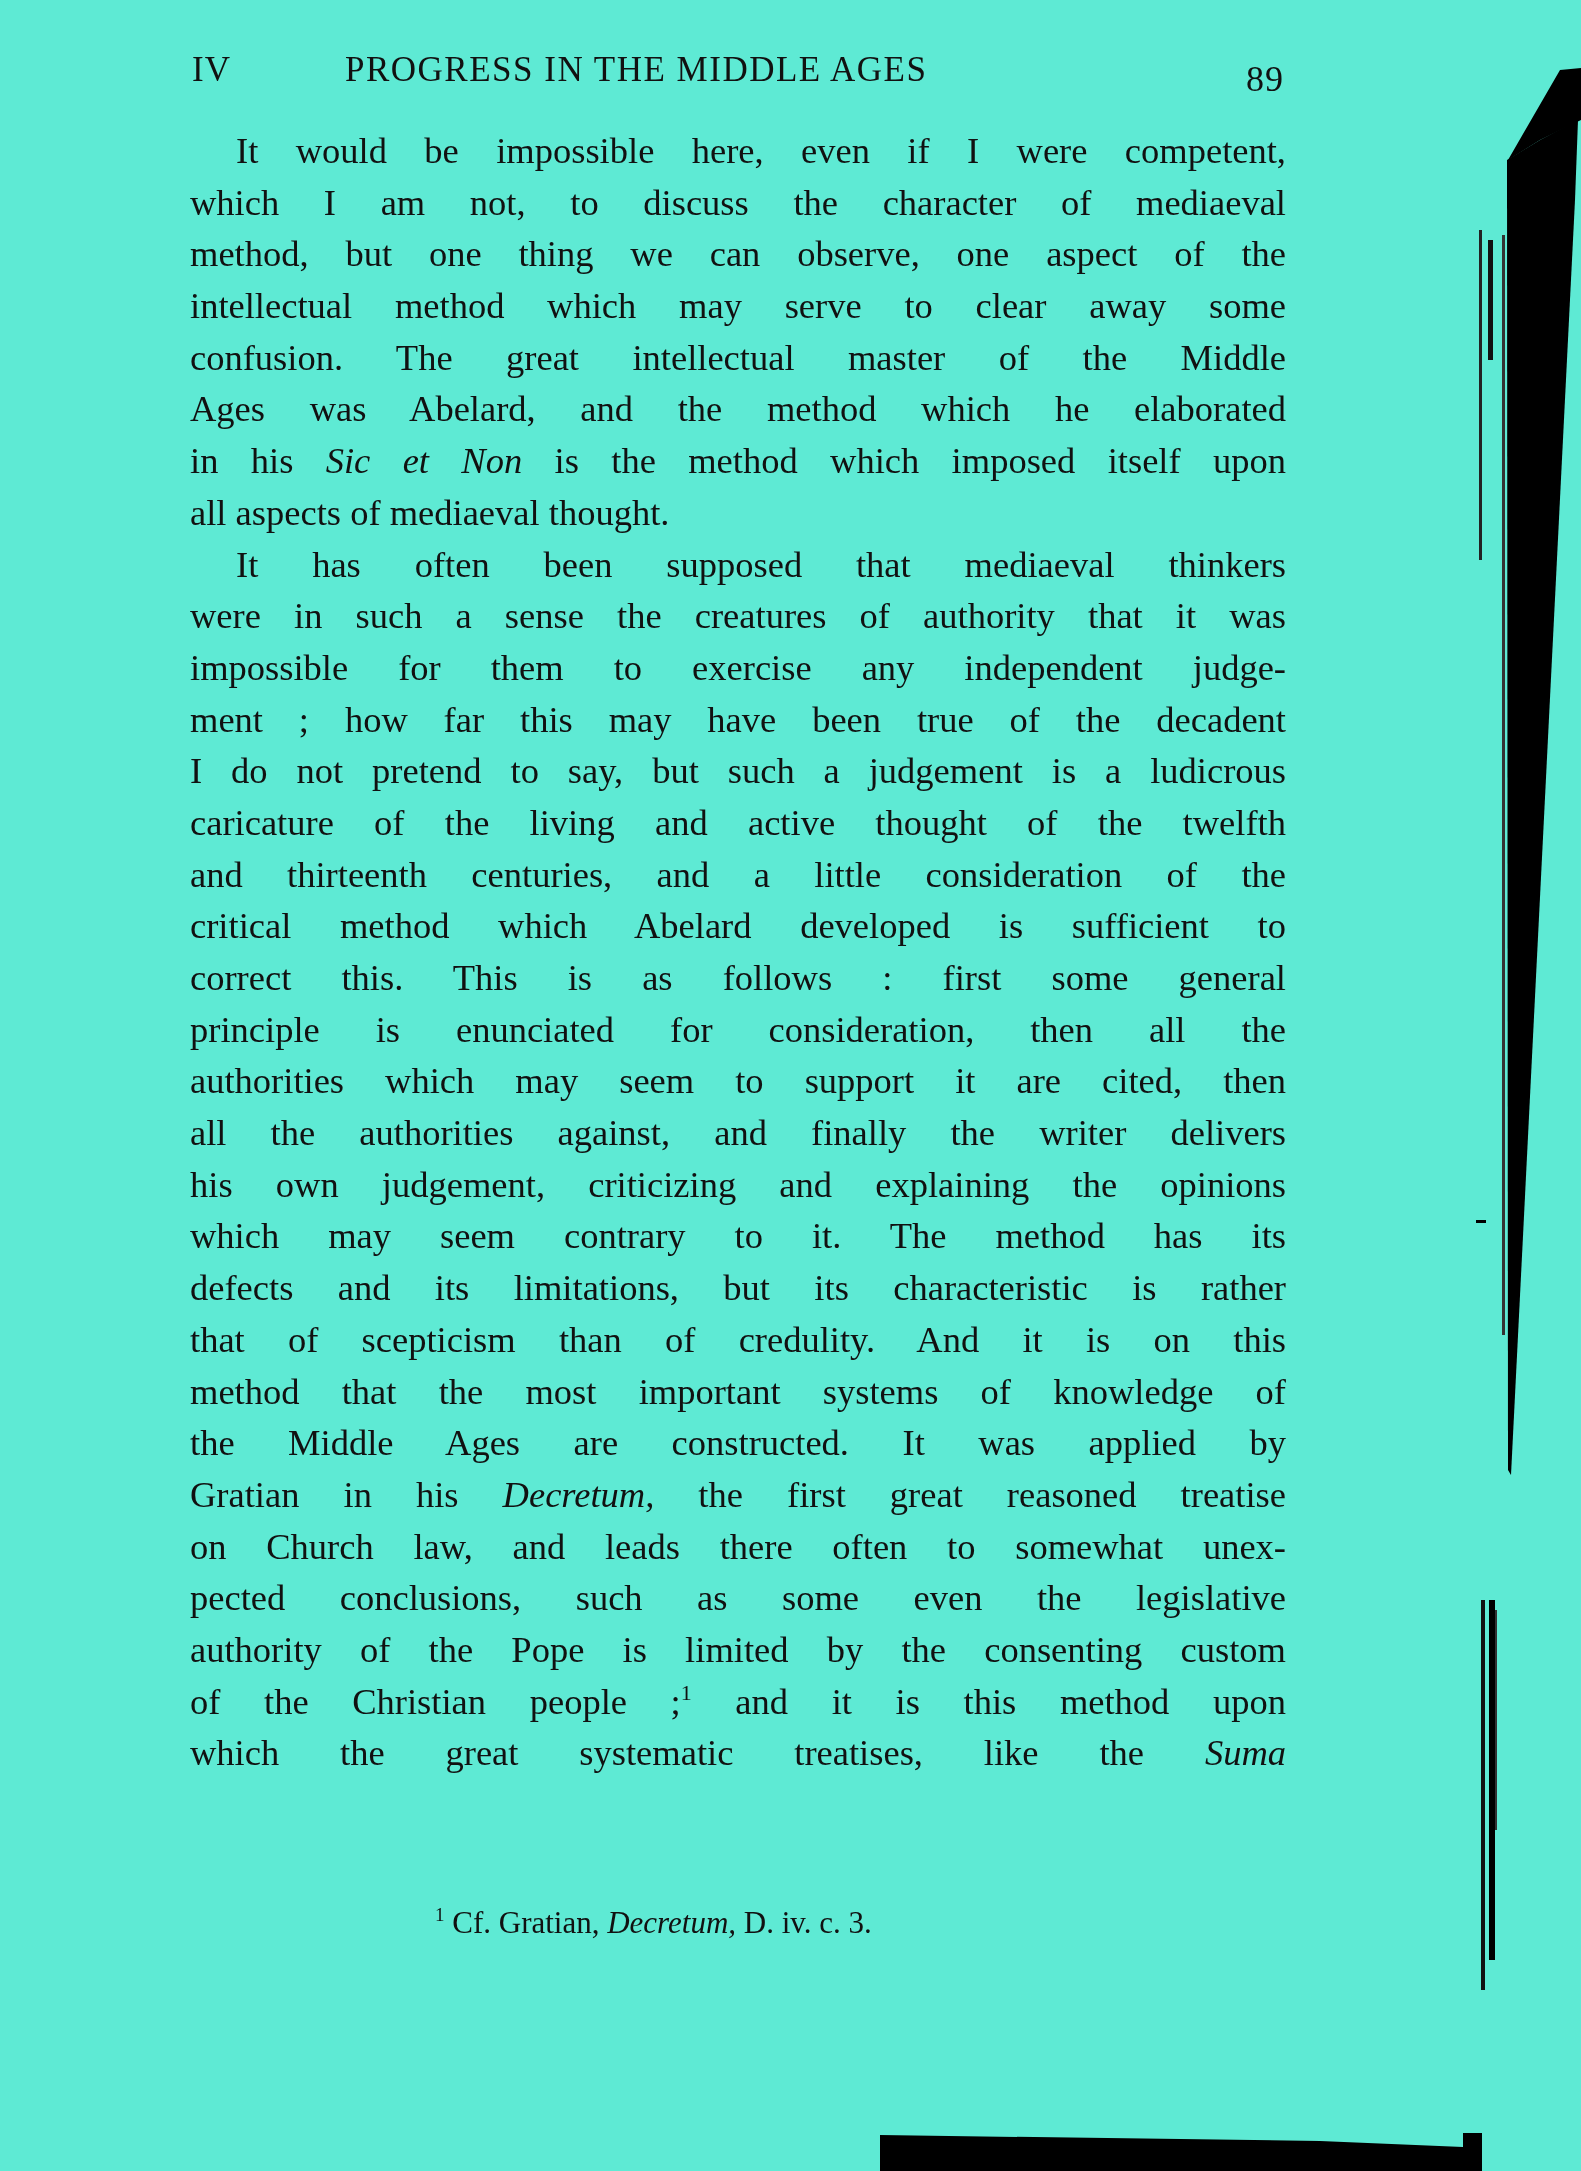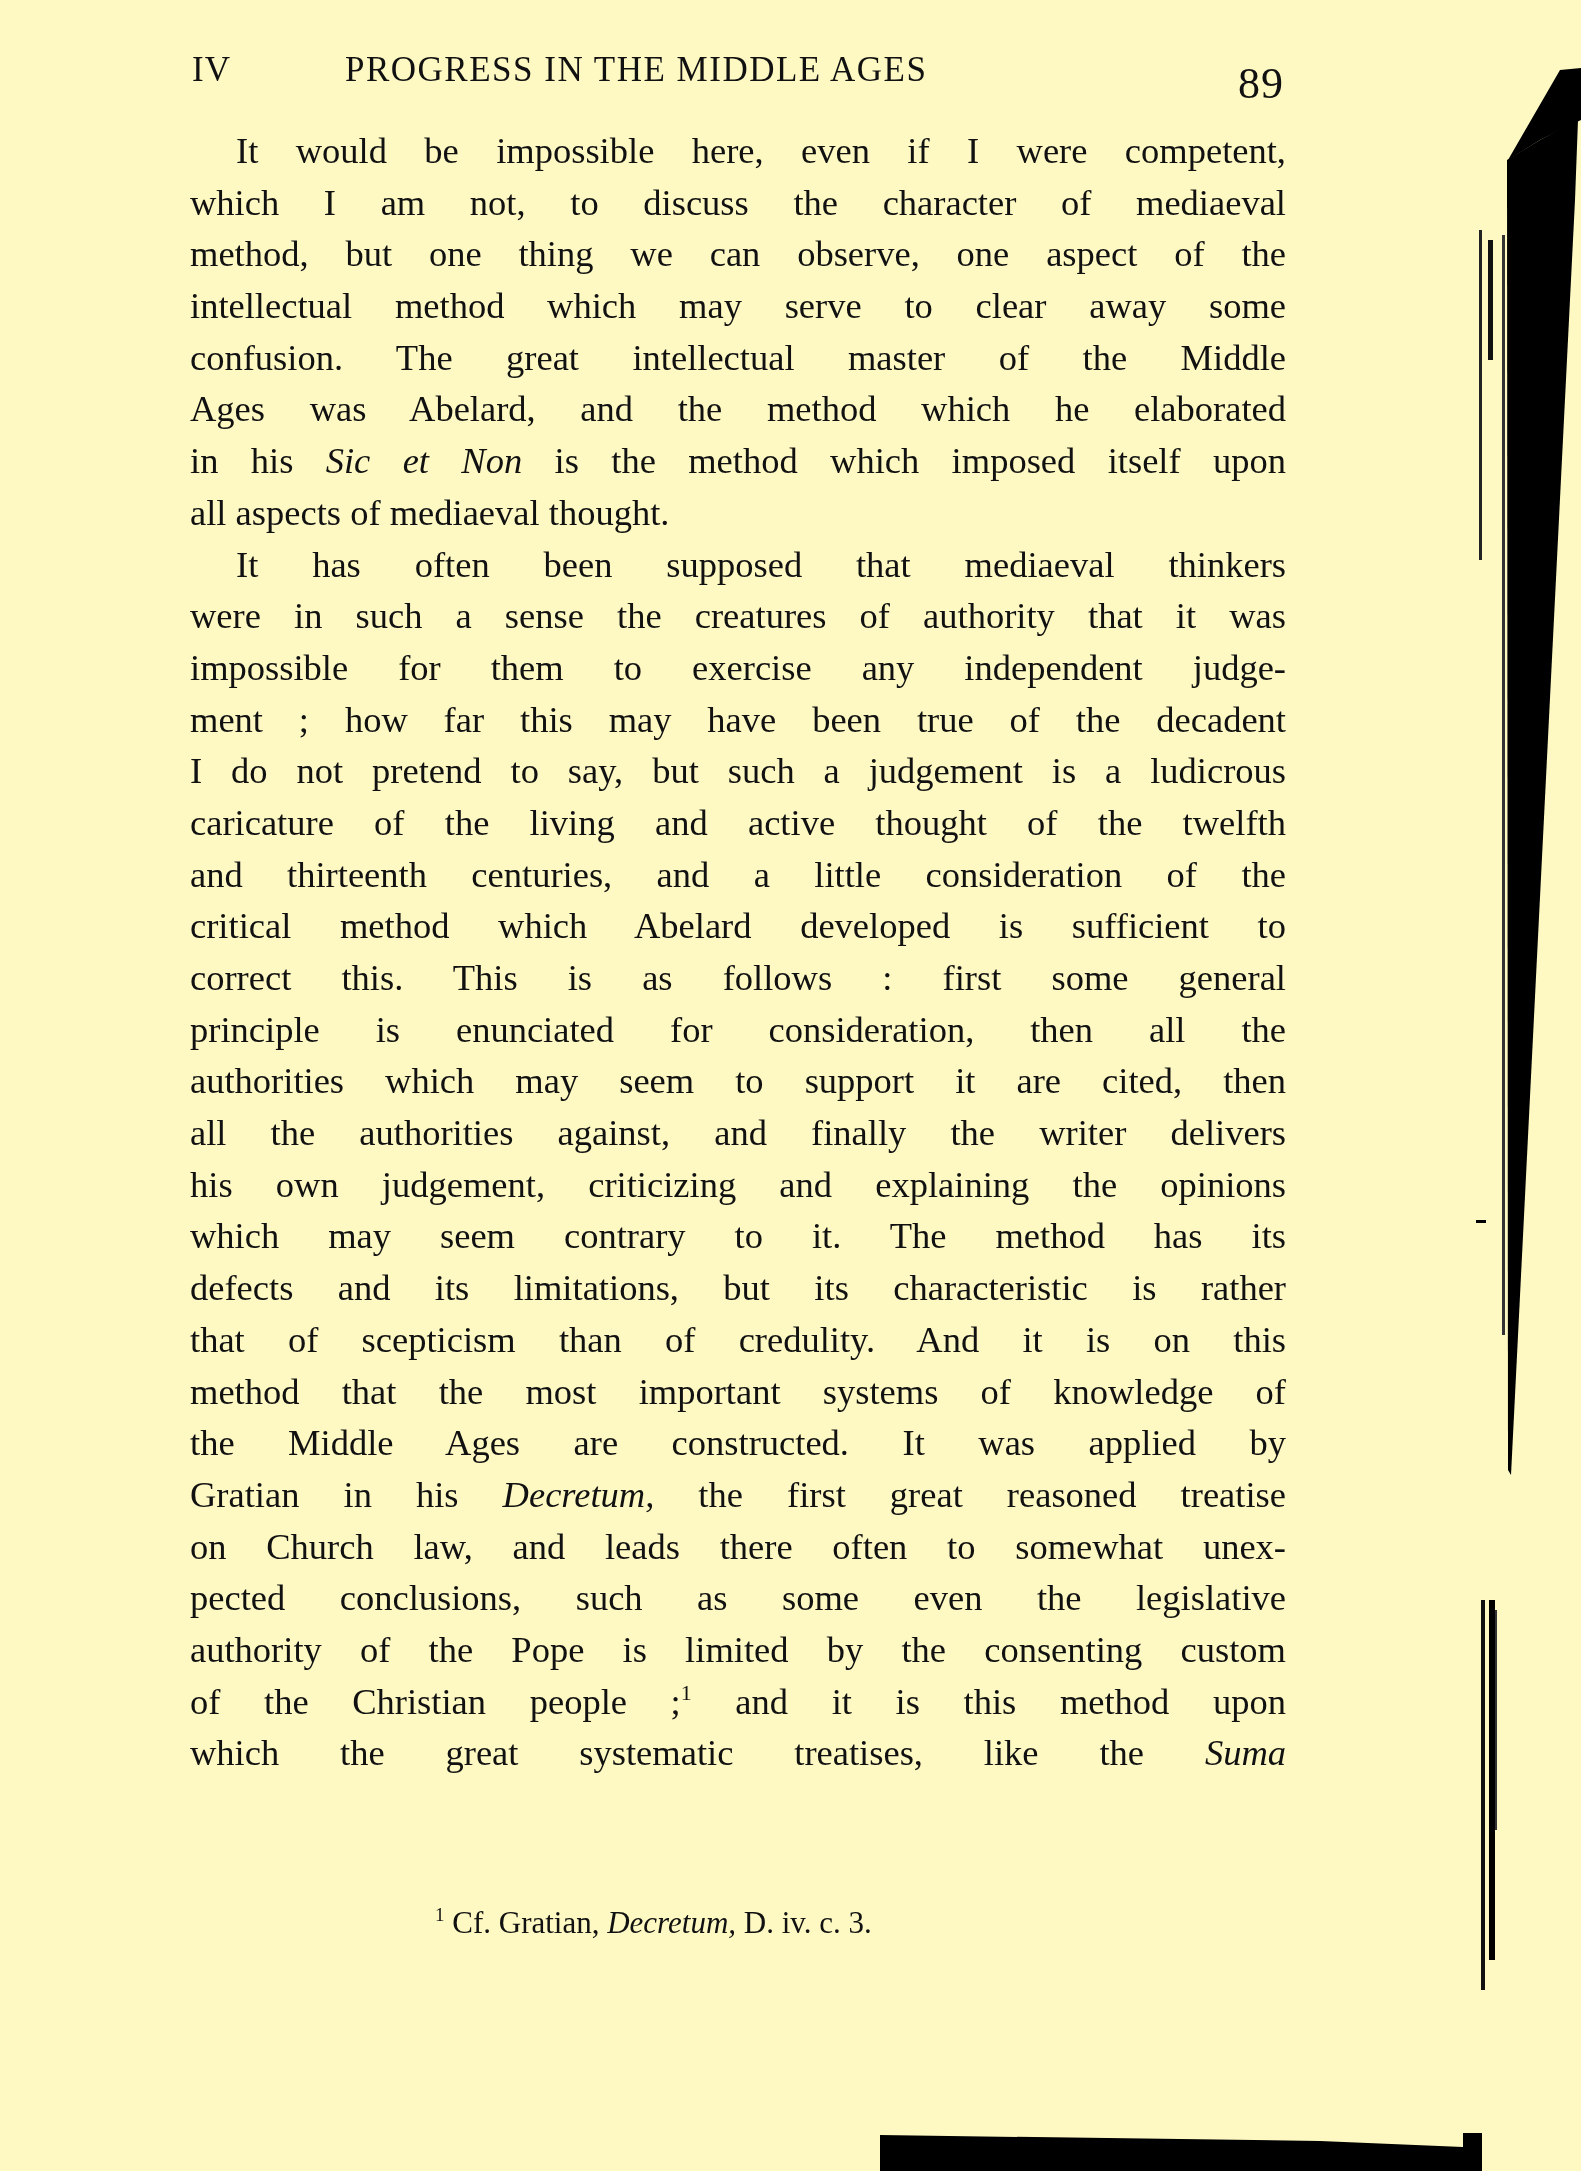--- a/index.html
+++ b/index.html
@@ -1,22 +1,22 @@
 <!DOCTYPE html>
 <html><head>
 <meta charset="utf-8">
 <style>
   html, body { margin: 0; padding: 0; background: #ffffff; }
   body { width: 1581px; height: 2171px; position: relative; overflow: hidden; color: #111; }
-  .page { position: absolute; left: 0; top: 0; width: 1581px; height: 2171px; background: #fef9c3; }
+  .page { position: absolute; left: 0; top: 0; width: 1581px; height: 2171px; background: #5eead4; }
   .header { position: absolute; top: 44px; left: 190px; width: 1096px; height: 56px;
     font-family: "Liberation Serif", "DejaVu Serif", serif; font-size: 35px; letter-spacing: 1px; }
   .header .chap { position: absolute; left: 2px; top: 6px; }
   .header .title { position: absolute; left: 155px; top: 6px; letter-spacing: 1.5px; }
-  .header .pno { position: absolute; right: 2px; top: 14px; font-size: 44px; }
+  .header .pno { position: absolute; right: 2px; top: 14px; font-size: 36px; }
   .body { position: absolute; top: 125px; left: 190px; width: 1096px;
     font-family: "Liberation Serif", "DejaVu Serif", serif; font-size: 36.5px; line-height: 51.7px; }
   .line { display: block; white-space: nowrap; text-align: justify; text-align-last: justify; height: 51.7px; }
   .line.last { text-align-last: left; }
   .line.indent { padding-left: 46px; }
   em { }
   sup { font-size: 22px; vertical-align: 14px; line-height: 0; }
   .footnote { position: absolute; top: 1905px; left: 435px; font-family: "Liberation Serif", "DejaVu Serif", serif; font-size: 31px; white-space: nowrap; }
   .footnote sup { font-size: 19px; vertical-align: 12px; }
   .wedge { position: absolute; left: 0; top: 0; }

